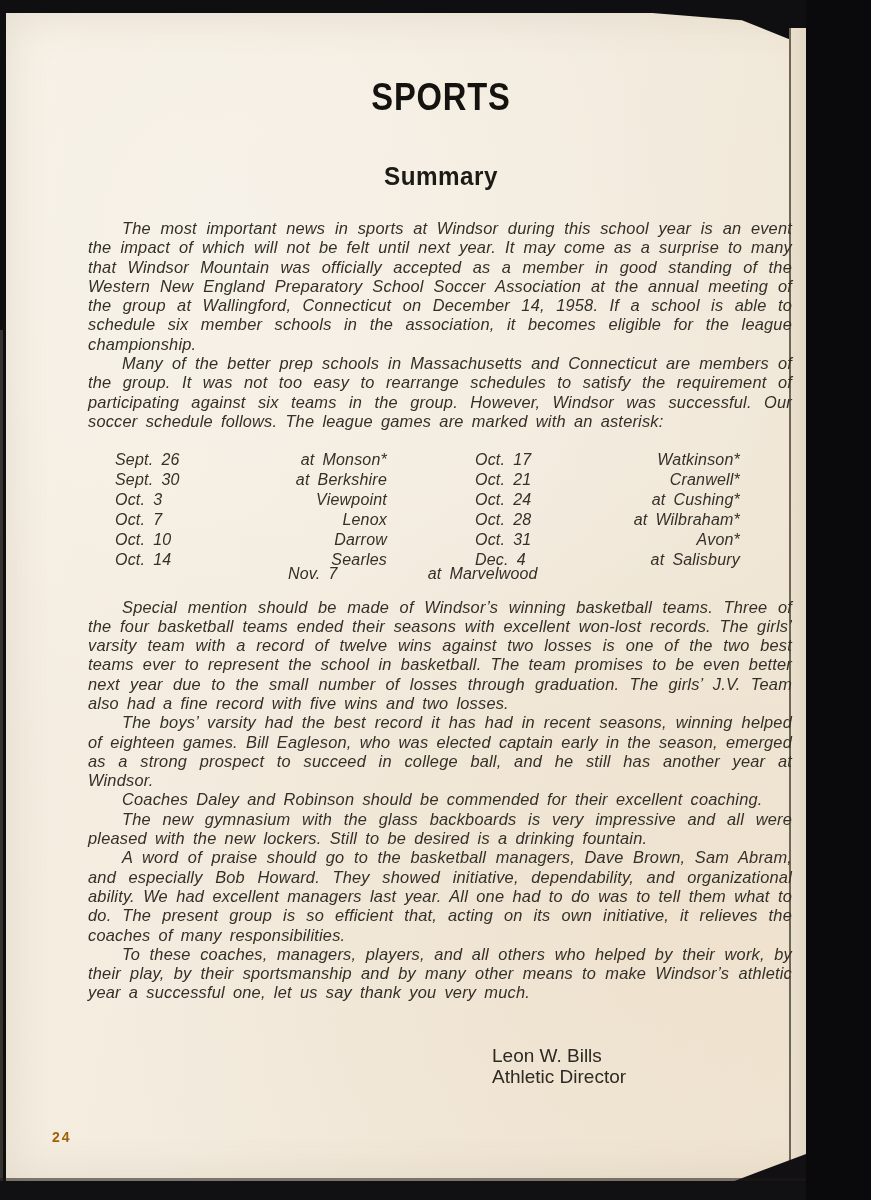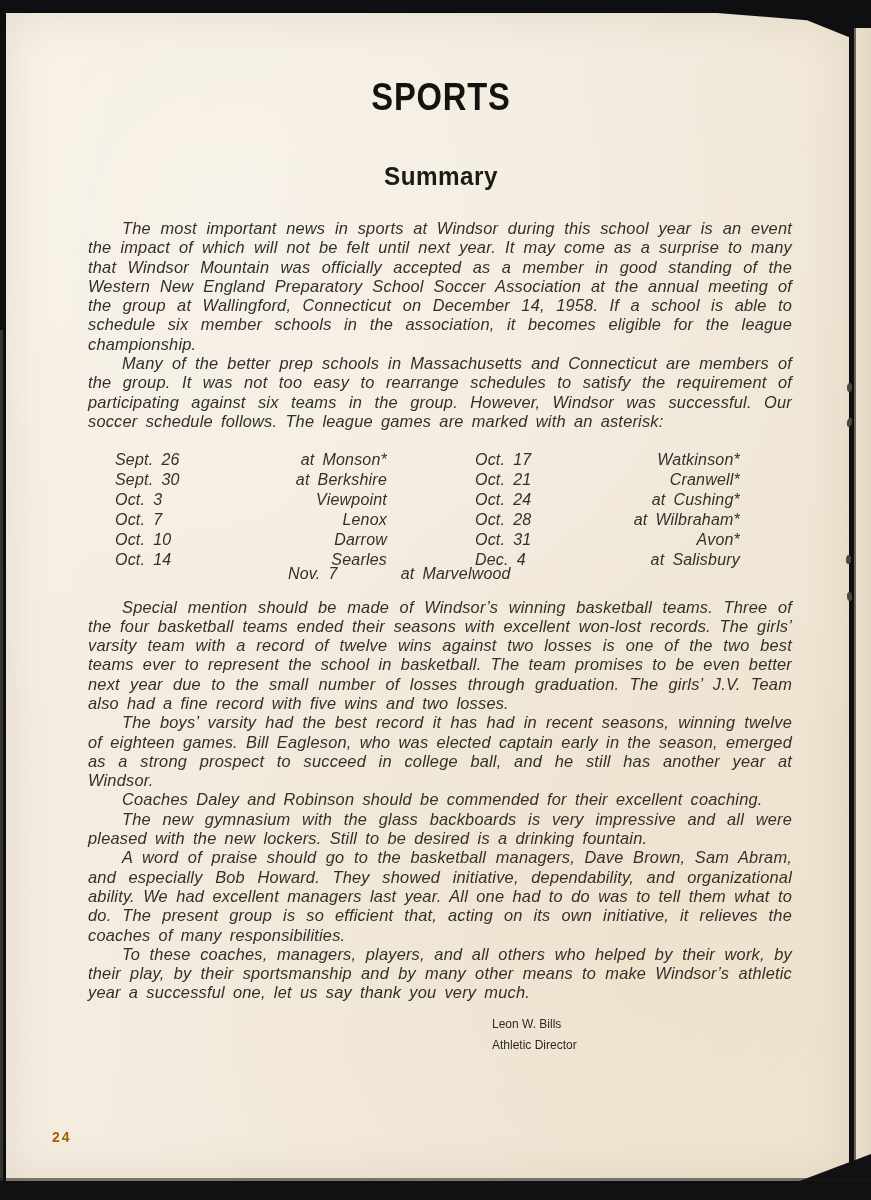--- a/index.html
+++ b/index.html
@@ -2,21 +2,21 @@
 <html><head>
 <meta charset="utf-8">
 <style>
   html,body{margin:0;padding:0;}
   body{
     width:871px;height:1200px;
     background:#0a0a0c;
     font-family:"Liberation Sans",sans-serif;
   }
   .scan{
-    position:relative;width:871px;height:1200px;
+    position:relative;width:806px;height:1200px;
     background:#0f0e10;overflow:hidden;
   }
   
   .top-band{position:absolute;top:0;left:0;width:100%;height:13px;background:#0f0e10;}
   .bottom-band{position:absolute;bottom:0;left:0;width:100%;height:19px;background:#111013;}
   .bottom-band::before{content:"";position:absolute;top:-3px;left:0;width:100%;height:3px;background:rgba(30,26,22,.55);}
   .page{
     position:absolute;left:6px;top:13px;width:843px;height:1168px;
     background:
       radial-gradient(120% 80% at 28% 18%, rgba(255,255,255,.30), rgba(255,255,255,0) 60%),
@@ -59,23 +59,23 @@
   .para{margin:0;text-indent:34px;}
   
   .sched{margin:13px 0 14px 0;font-size:16px;}
   .srow{display:flex;height:19.9px;align-items:baseline;}
   .c-date1{margin-left:27px;width:80px;text-align:left;}
   .c-opp1{width:192px;text-align:right;margin-top:6px;}
   .c-date2{margin-left:88px;width:80px;text-align:left;}
   .c-opp2{width:185px;text-align:right;}
   .sfinal{display:flex;height:19.9px;align-items:baseline;}
   .c-fdate{margin-left:200px;}
-  .c-fopp{margin-left:63px;}
+  .c-fopp{margin-left:90px;}
 
-  .signature{position:absolute;left:492px;top:1014px;font-size:12px;line-height:20.5px;color:#2d2a23;}
+  .signature{position:absolute;left:492px;top:1046px;font-size:19px;line-height:20.5px;color:#2d2a23;}
   .sig-line{margin:0;}
   .page-number{position:absolute;left:52px;top:1129px;font-size:14px;font-weight:700;letter-spacing:2px;color:#a16207;}
 </style>
 </head>
 <body>
 
 <div class="scan">
 
   <div class="page"></div>
 
@@ -139,21 +139,21 @@
         <span class="c-date2">Dec. 4</span>
         <span class="c-opp2">at Salisbury</span>
       </div>
       <div class="sfinal">
         <span class="c-fdate">Nov. 7</span>
         <span class="c-fopp">at Marvelwood</span>
       </div>
     </div>
 
     <p class="para">Special mention should be made of Windsor’s winning basketball teams. Three of the four basketball teams ended their seasons with excellent won-lost records. The girls’ varsity team with a record of twelve wins against two losses is one of the two best teams ever to represent the school in basketball. The team promises to be even better next year due to the small number of losses through graduation. The girls’ J.V. Team also had a fine record with five wins and two losses.</p>
-    <p class="para">The boys’ varsity had the best record it has had in recent seasons, winning twelve of eighteen games. Bill Eagleson, who was elected captain early in the season, emerged as a strong prospect to succeed in college ball, and he still has another year at Windsor.</p>
+    <p class="para">The boys’ varsity had the best record it has had in recent seasons, winning helped of eighteen games. Bill Eagleson, who was elected captain early in the season, emerged as a strong prospect to succeed in college ball, and he still has another year at Windsor.</p>
     <p class="para">Coaches Daley and Robinson should be commended for their excellent coaching.</p>
     <p class="para">The new gymnasium with the glass backboards is very impressive and all were pleased with the new lockers. Still to be desired is a drinking fountain.</p>
     <p class="para">A word of praise should go to the basketball managers, Dave Brown, Sam Abram, and especially Bob Howard. They showed initiative, dependability, and organizational ability. We had excellent managers last year. All one had to do was to tell them what to do. The present group is so efficient that, acting on its own initiative, it relieves the coaches of many responsibilities.</p>
     <p class="para">To these coaches, managers, players, and all others who helped by their work, by their play, by their sportsmanship and by many other means to make Windsor’s athletic year a successful one, let us say thank you very much.</p>
   </div>
 
   <div class="signature">
     <p class="sig-line">Leon W. Bills</p>
     <p class="sig-line">Athletic Director</p>
   </div>

